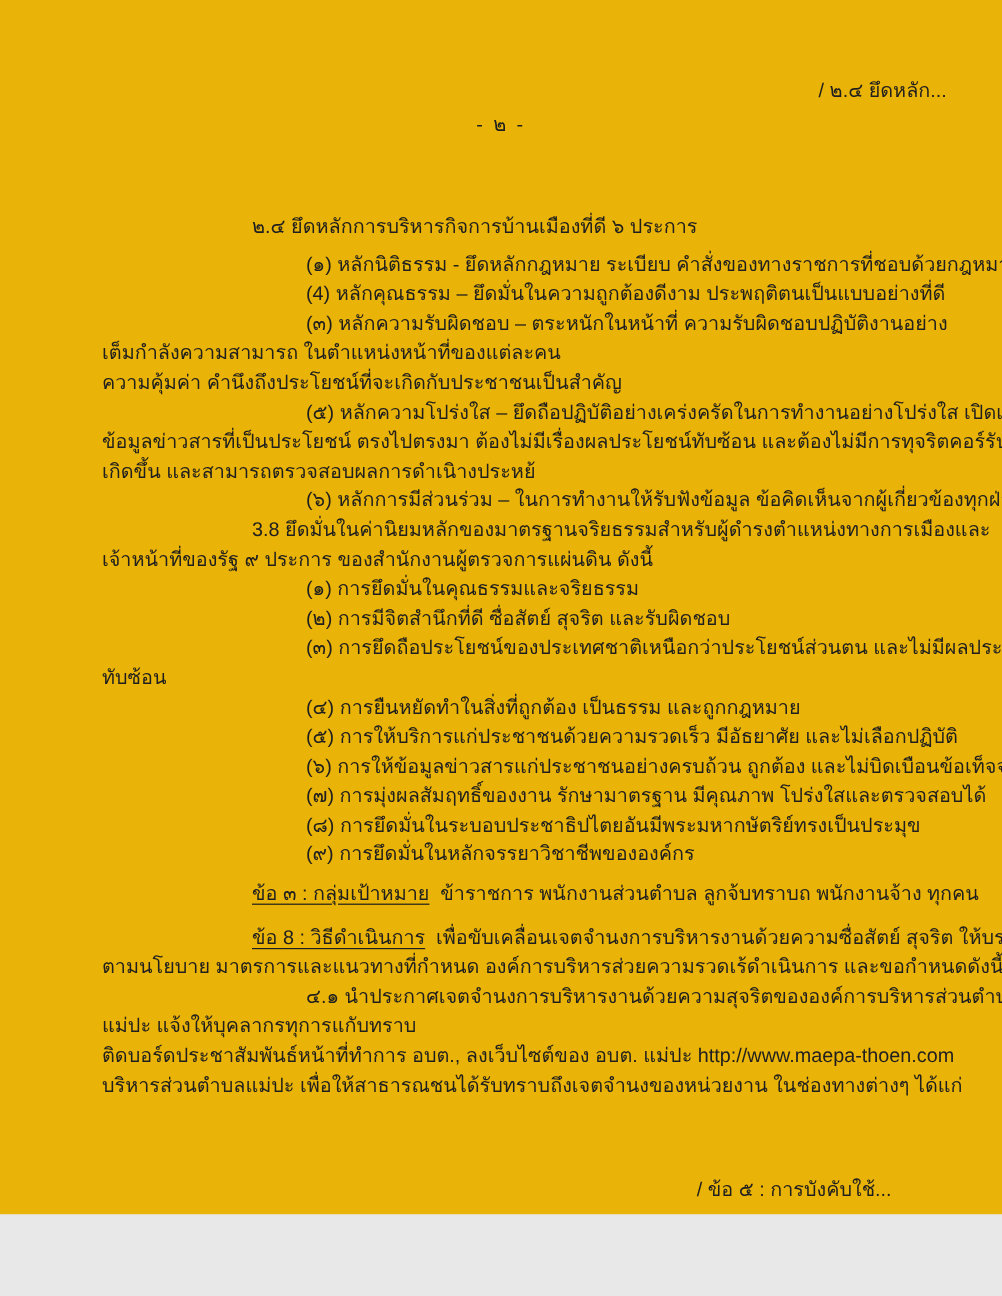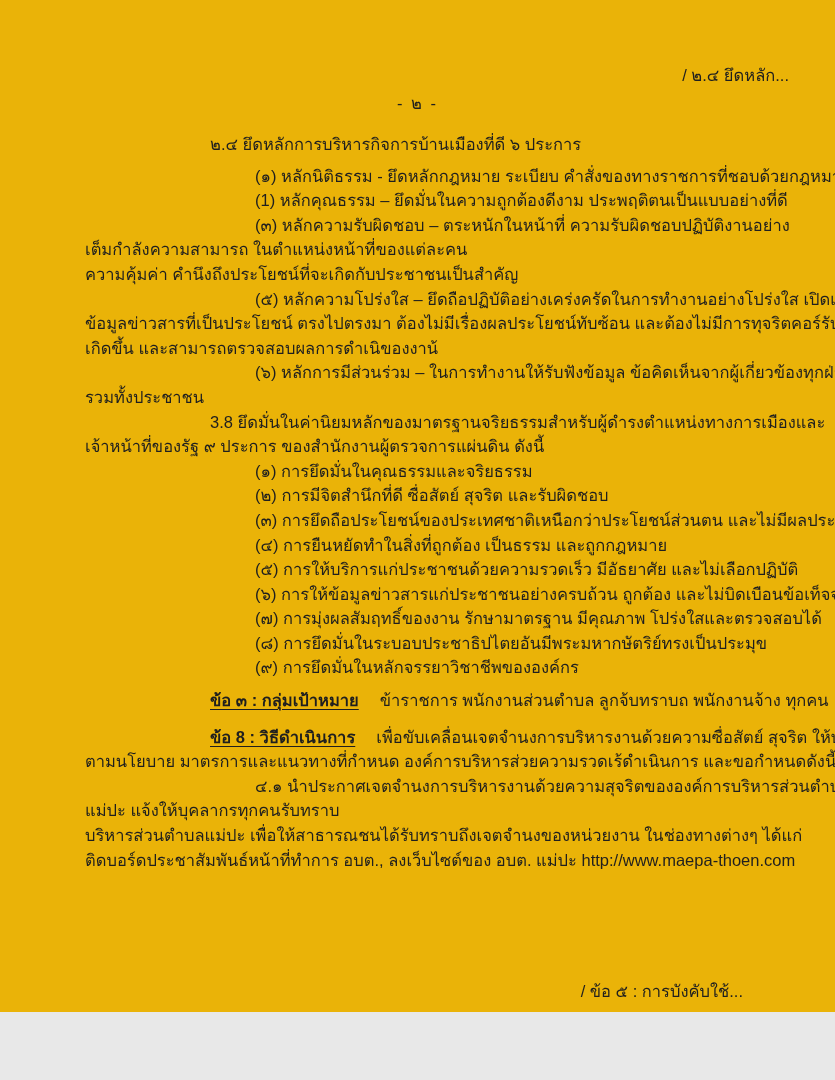--- a/index.html
+++ b/index.html
@@ -22,79 +22,78 @@
   }
   .content{
     position:absolute;top:132px;left:85px;width:712px;
   }
   .line{
     line-height:24.6px;height:24.6px;
     white-space:nowrap;
   }
   .ind-p{padding-left:125px;}   
   .ind-l{padding-left:170px;}   
-  .mb-sec{margin-bottom:7px;}   
+  .mb-sec{margin-bottom:7px;margin-top:45px;}   
   .mt-kho3{margin-top:8px;}     
   .mt-kho4{margin-top:12px;}    
   .u{
     text-decoration:underline;
     text-underline-offset:3px;
-    margin-right:21px;
-    font-weight:bold;
+    margin-right:9px;
   }
   .cont-footer{
     position:absolute;top:978px;right:92px;
     white-space:nowrap;
   }
 </style>
 </head>
 <body>
 
 <div class="page">
 
   <div class="cont-header">/ ๒.๔ ยึดหลัก...</div>
 
   <div class="page-no">- ๒ -</div>
 
   <div class="content">
 
     <div class="line ind-p mb-sec">๒.๔  ยึดหลักการบริหารกิจการบ้านเมืองที่ดี ๖ ประการ</div>
     <div class="line ind-l">(๑)  หลักนิติธรรม - ยึดหลักกฎหมาย ระเบียบ คำสั่งของทางราชการที่ชอบด้วยกฎหมาย</div>
-    <div class="line ind-l">(1)  หลักคุณธรรม – ยึดมั่นในความถูกต้องดีงาม ประพฤติตนเป็นแบบอย่างที่ดี</div>
+    <div class="line ind-l">(4)  หลักคุณธรรม – ยึดมั่นในความถูกต้องดีงาม ประพฤติตนเป็นแบบอย่างที่ดี</div>
     <div class="line ind-l">(๓)  หลักความรับผิดชอบ – ตระหนักในหน้าที่  ความรับผิดชอบปฏิบัติงานอย่าง</div>
     <div class="line">เต็มกำลังความสามารถ ในตำแหน่งหน้าที่ของแต่ละคน</div>
     <div class="line">ความคุ้มค่า คำนึงถึงประโยชน์ที่จะเกิดกับประชาชนเป็นสำคัญ</div>
     <div class="line ind-l">(๕)  หลักความโปร่งใส – ยึดถือปฏิบัติอย่างเคร่งครัดในการทำงานอย่างโปร่งใส เปิดเผย</div>
     <div class="line">ข้อมูลข่าวสารที่เป็นประโยชน์ ตรงไปตรงมา ต้องไม่มีเรื่องผลประโยชน์ทับซ้อน และต้องไม่มีการทุจริตคอร์รัปชั่น</div>
-    <div class="line">เกิดขึ้น  และสามารถตรวจสอบผลการดำเนิของงาน้</div>
+    <div class="line">เกิดขึ้น  และสามารถตรวจสอบผลการดำเนิางประหย้</div>
     <div class="line ind-l">(๖)  หลักการมีส่วนร่วม – ในการทำงานให้รับฟังข้อมูล ข้อคิดเห็นจากผู้เกี่ยวข้องทุกฝ่าย</div>
-    <div class="line">รวมทั้งประชาชน</div>
 
     <div class="line ind-p">3.8  ยึดมั่นในค่านิยมหลักของมาตรฐานจริยธรรมสำหรับผู้ดำรงตำแหน่งทางการเมืองและ</div>
     <div class="line">เจ้าหน้าที่ของรัฐ ๙ ประการ  ของสำนักงานผู้ตรวจการแผ่นดิน ดังนี้</div>
     <div class="line ind-l">(๑)  การยึดมั่นในคุณธรรมและจริยธรรม</div>
     <div class="line ind-l">(๒)  การมีจิตสำนึกที่ดี ซื่อสัตย์ สุจริต และรับผิดชอบ</div>
     <div class="line ind-l">(๓)  การยึดถือประโยชน์ของประเทศชาติเหนือกว่าประโยชน์ส่วนตน และไม่มีผลประโยชน์</div>
+    <div class="line">ทับซ้อน</div>
     <div class="line ind-l">(๔)  การยืนหยัดทำในสิ่งที่ถูกต้อง เป็นธรรม และถูกกฎหมาย</div>
     <div class="line ind-l">(๕)  การให้บริการแก่ประชาชนด้วยความรวดเร็ว มีอัธยาศัย และไม่เลือกปฏิบัติ</div>
     <div class="line ind-l">(๖)  การให้ข้อมูลข่าวสารแก่ประชาชนอย่างครบถ้วน ถูกต้อง และไม่บิดเบือนข้อเท็จจริง</div>
     <div class="line ind-l">(๗)  การมุ่งผลสัมฤทธิ์ของงาน  รักษามาตรฐาน มีคุณภาพ โปร่งใสและตรวจสอบได้</div>
     <div class="line ind-l">(๘)  การยึดมั่นในระบอบประชาธิปไตยอันมีพระมหากษัตริย์ทรงเป็นประมุข</div>
     <div class="line ind-l">(๙)  การยึดมั่นในหลักจรรยาวิชาชีพขององค์กร</div>
 
     <div class="line ind-p mt-kho3">
       <span class="u">ข้อ ๓ : กลุ่มเป้าหมาย</span><span>ข้าราชการ  พนักงานส่วนตำบล ลูกจ้บทราบถ  พนักงานจ้าง ทุกคน</span>
     </div>
 
     <div class="line ind-p mt-kho4">
       <span class="u">ข้อ 8 : วิธีดำเนินการ</span><span>เพื่อขับเคลื่อนเจตจำนงการบริหารงานด้วยความซื่อสัตย์ สุจริต ให้บรรลุ</span>
     </div>
     <div class="line">ตามนโยบาย มาตรการและแนวทางที่กำหนด  องค์การบริหารส่วยความรวดเร้ดำเนินการ และขอกำหนดดังนี้</div>
     <div class="line ind-l">๔.๑  นำประกาศเจตจำนงการบริหารงานด้วยความสุจริตขององค์การบริหารส่วนตำบล</div>
-    <div class="line">แม่ปะ แจ้งให้บุคลากรทุกคนรับทราบ</div>
+    <div class="line">แม่ปะ แจ้งให้บุคลากรทุการแกับทราบ</div>
+    <div class="line">ติดบอร์ดประชาสัมพันธ์หน้าที่ทำการ อบต., ลงเว็บไซต์ของ อบต. แม่ปะ http://www.maepa-thoen.com</div>
     <div class="line">บริหารส่วนตำบลแม่ปะ  เพื่อให้สาธารณชนได้รับทราบถึงเจตจำนงของหน่วยงาน ในช่องทางต่างๆ ได้แก่</div>
-    <div class="line">ติดบอร์ดประชาสัมพันธ์หน้าที่ทำการ อบต., ลงเว็บไซต์ของ อบต. แม่ปะ http://www.maepa-thoen.com</div>
 
   </div>
 
   <div class="cont-footer">/ ข้อ ๕ : การบังคับใช้...</div>
 
 </div>
 
 </body></html>

